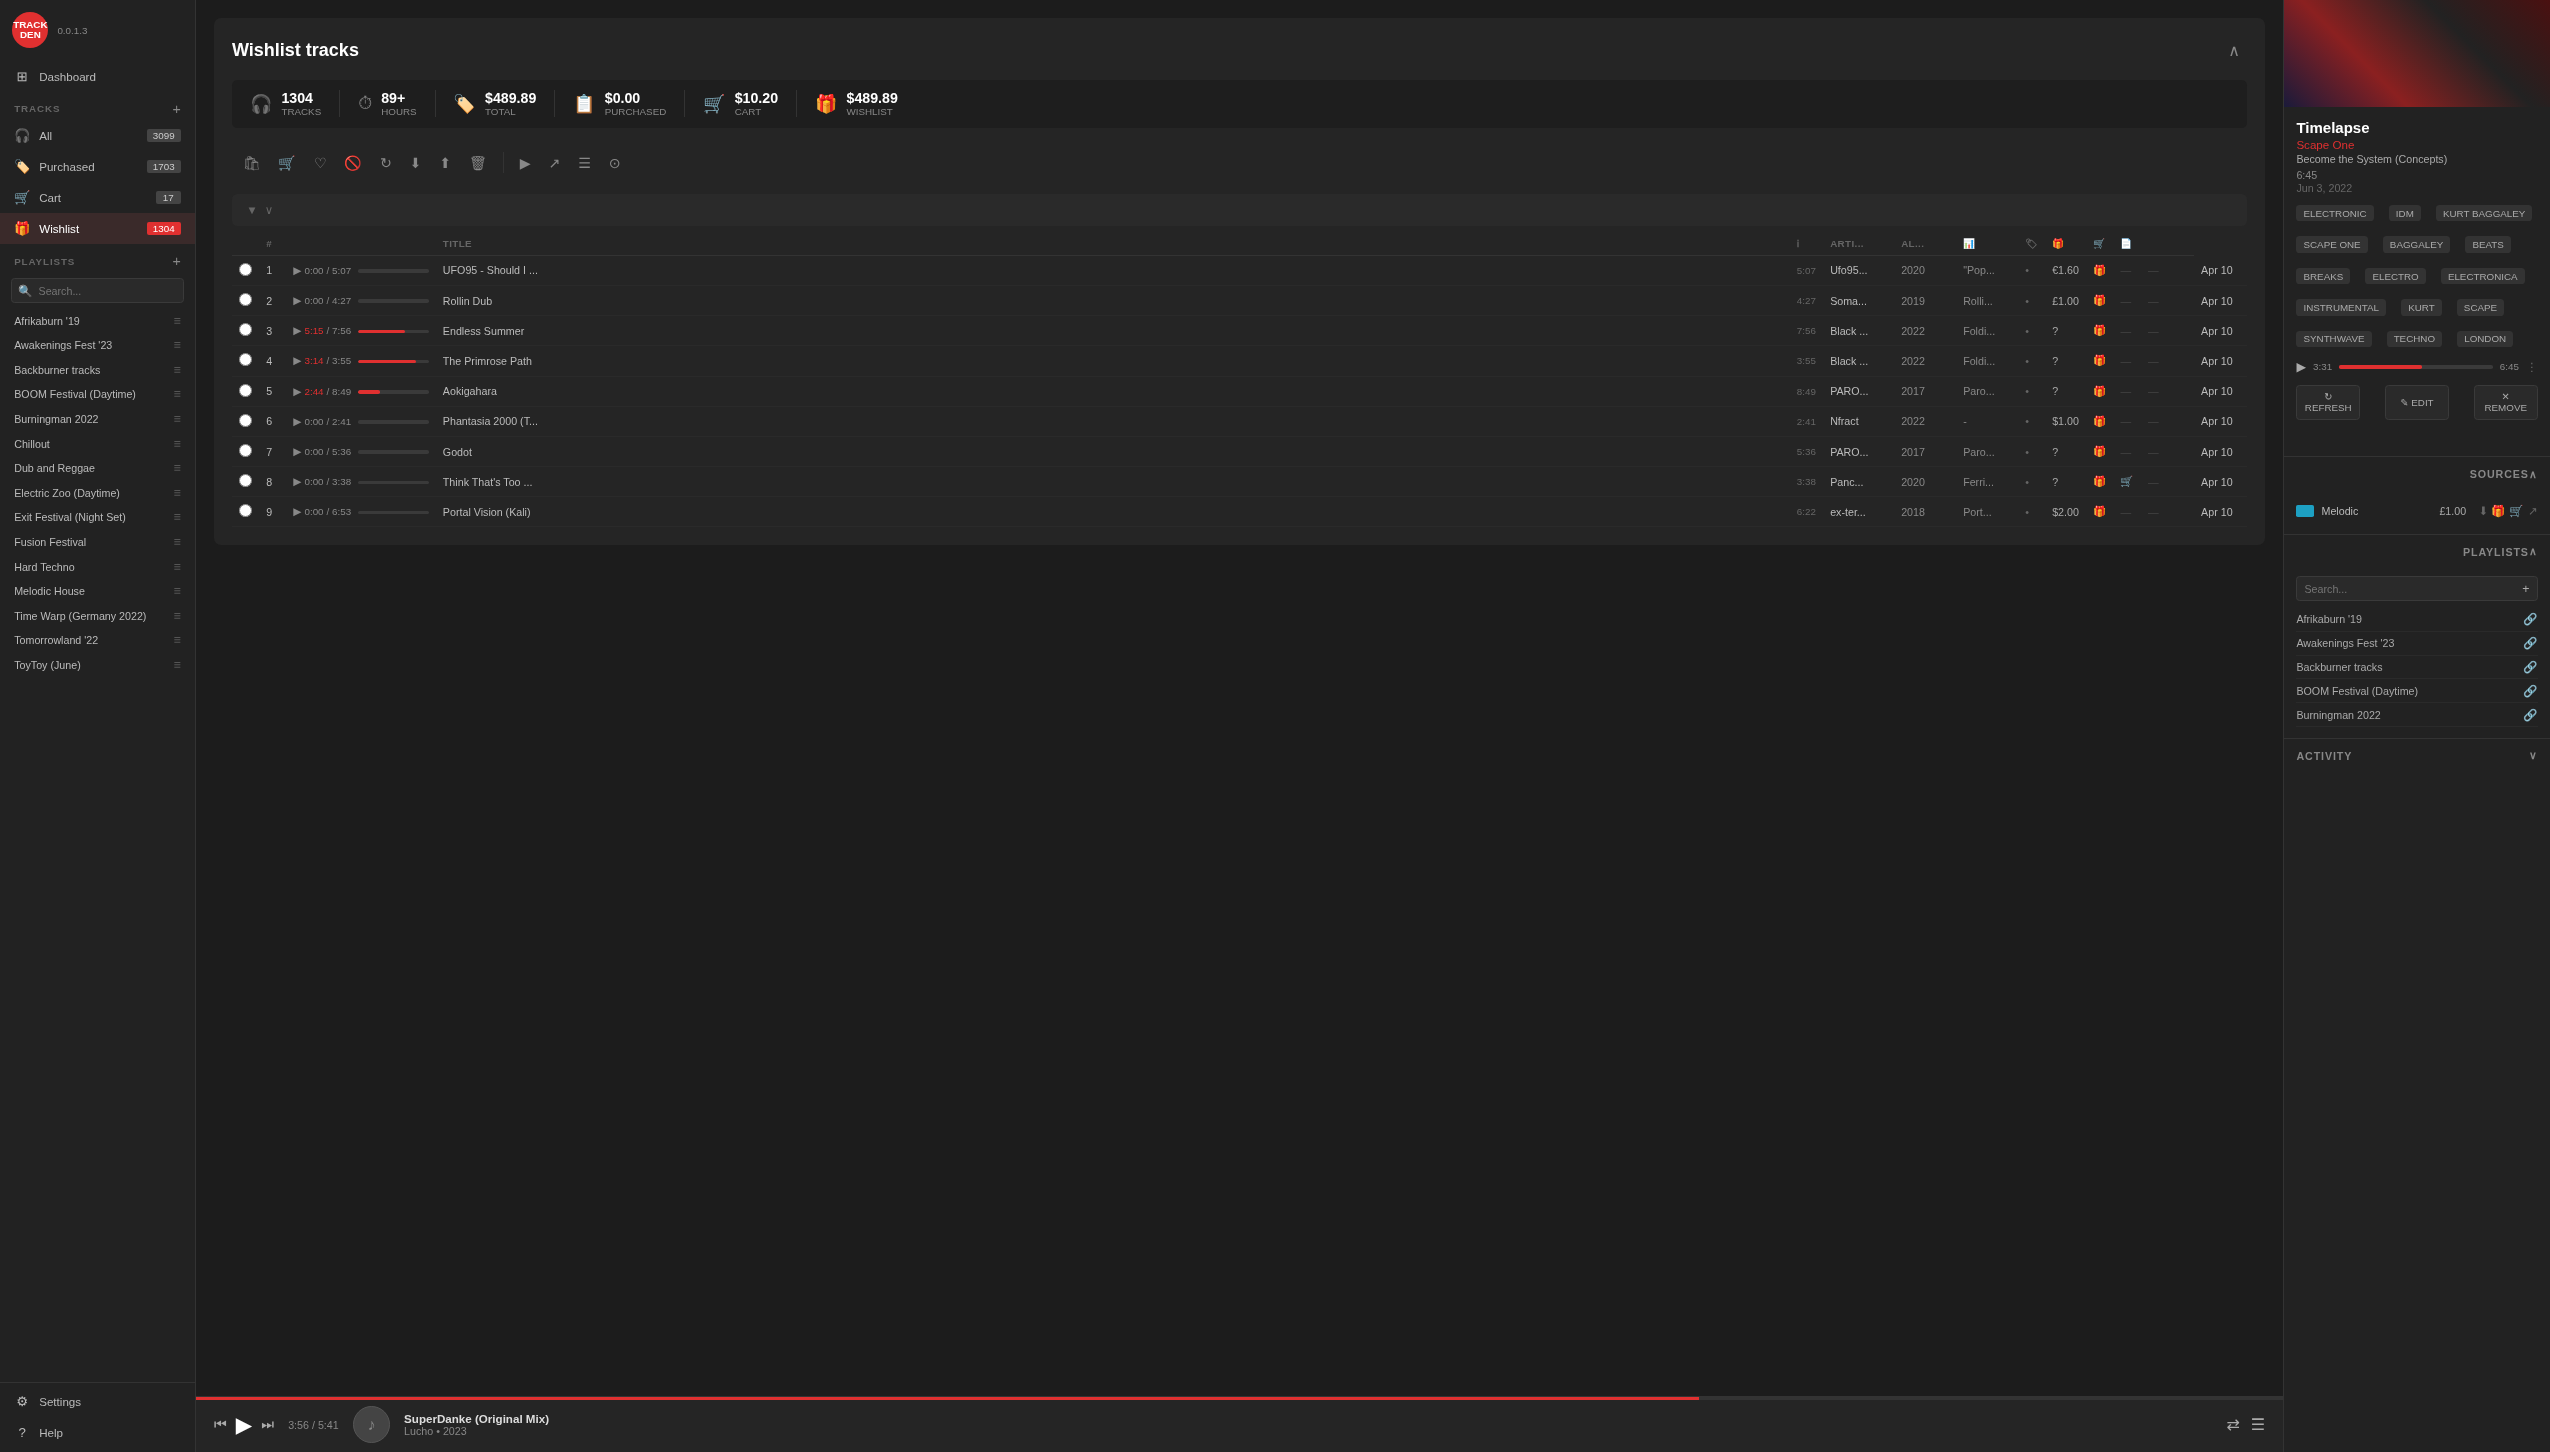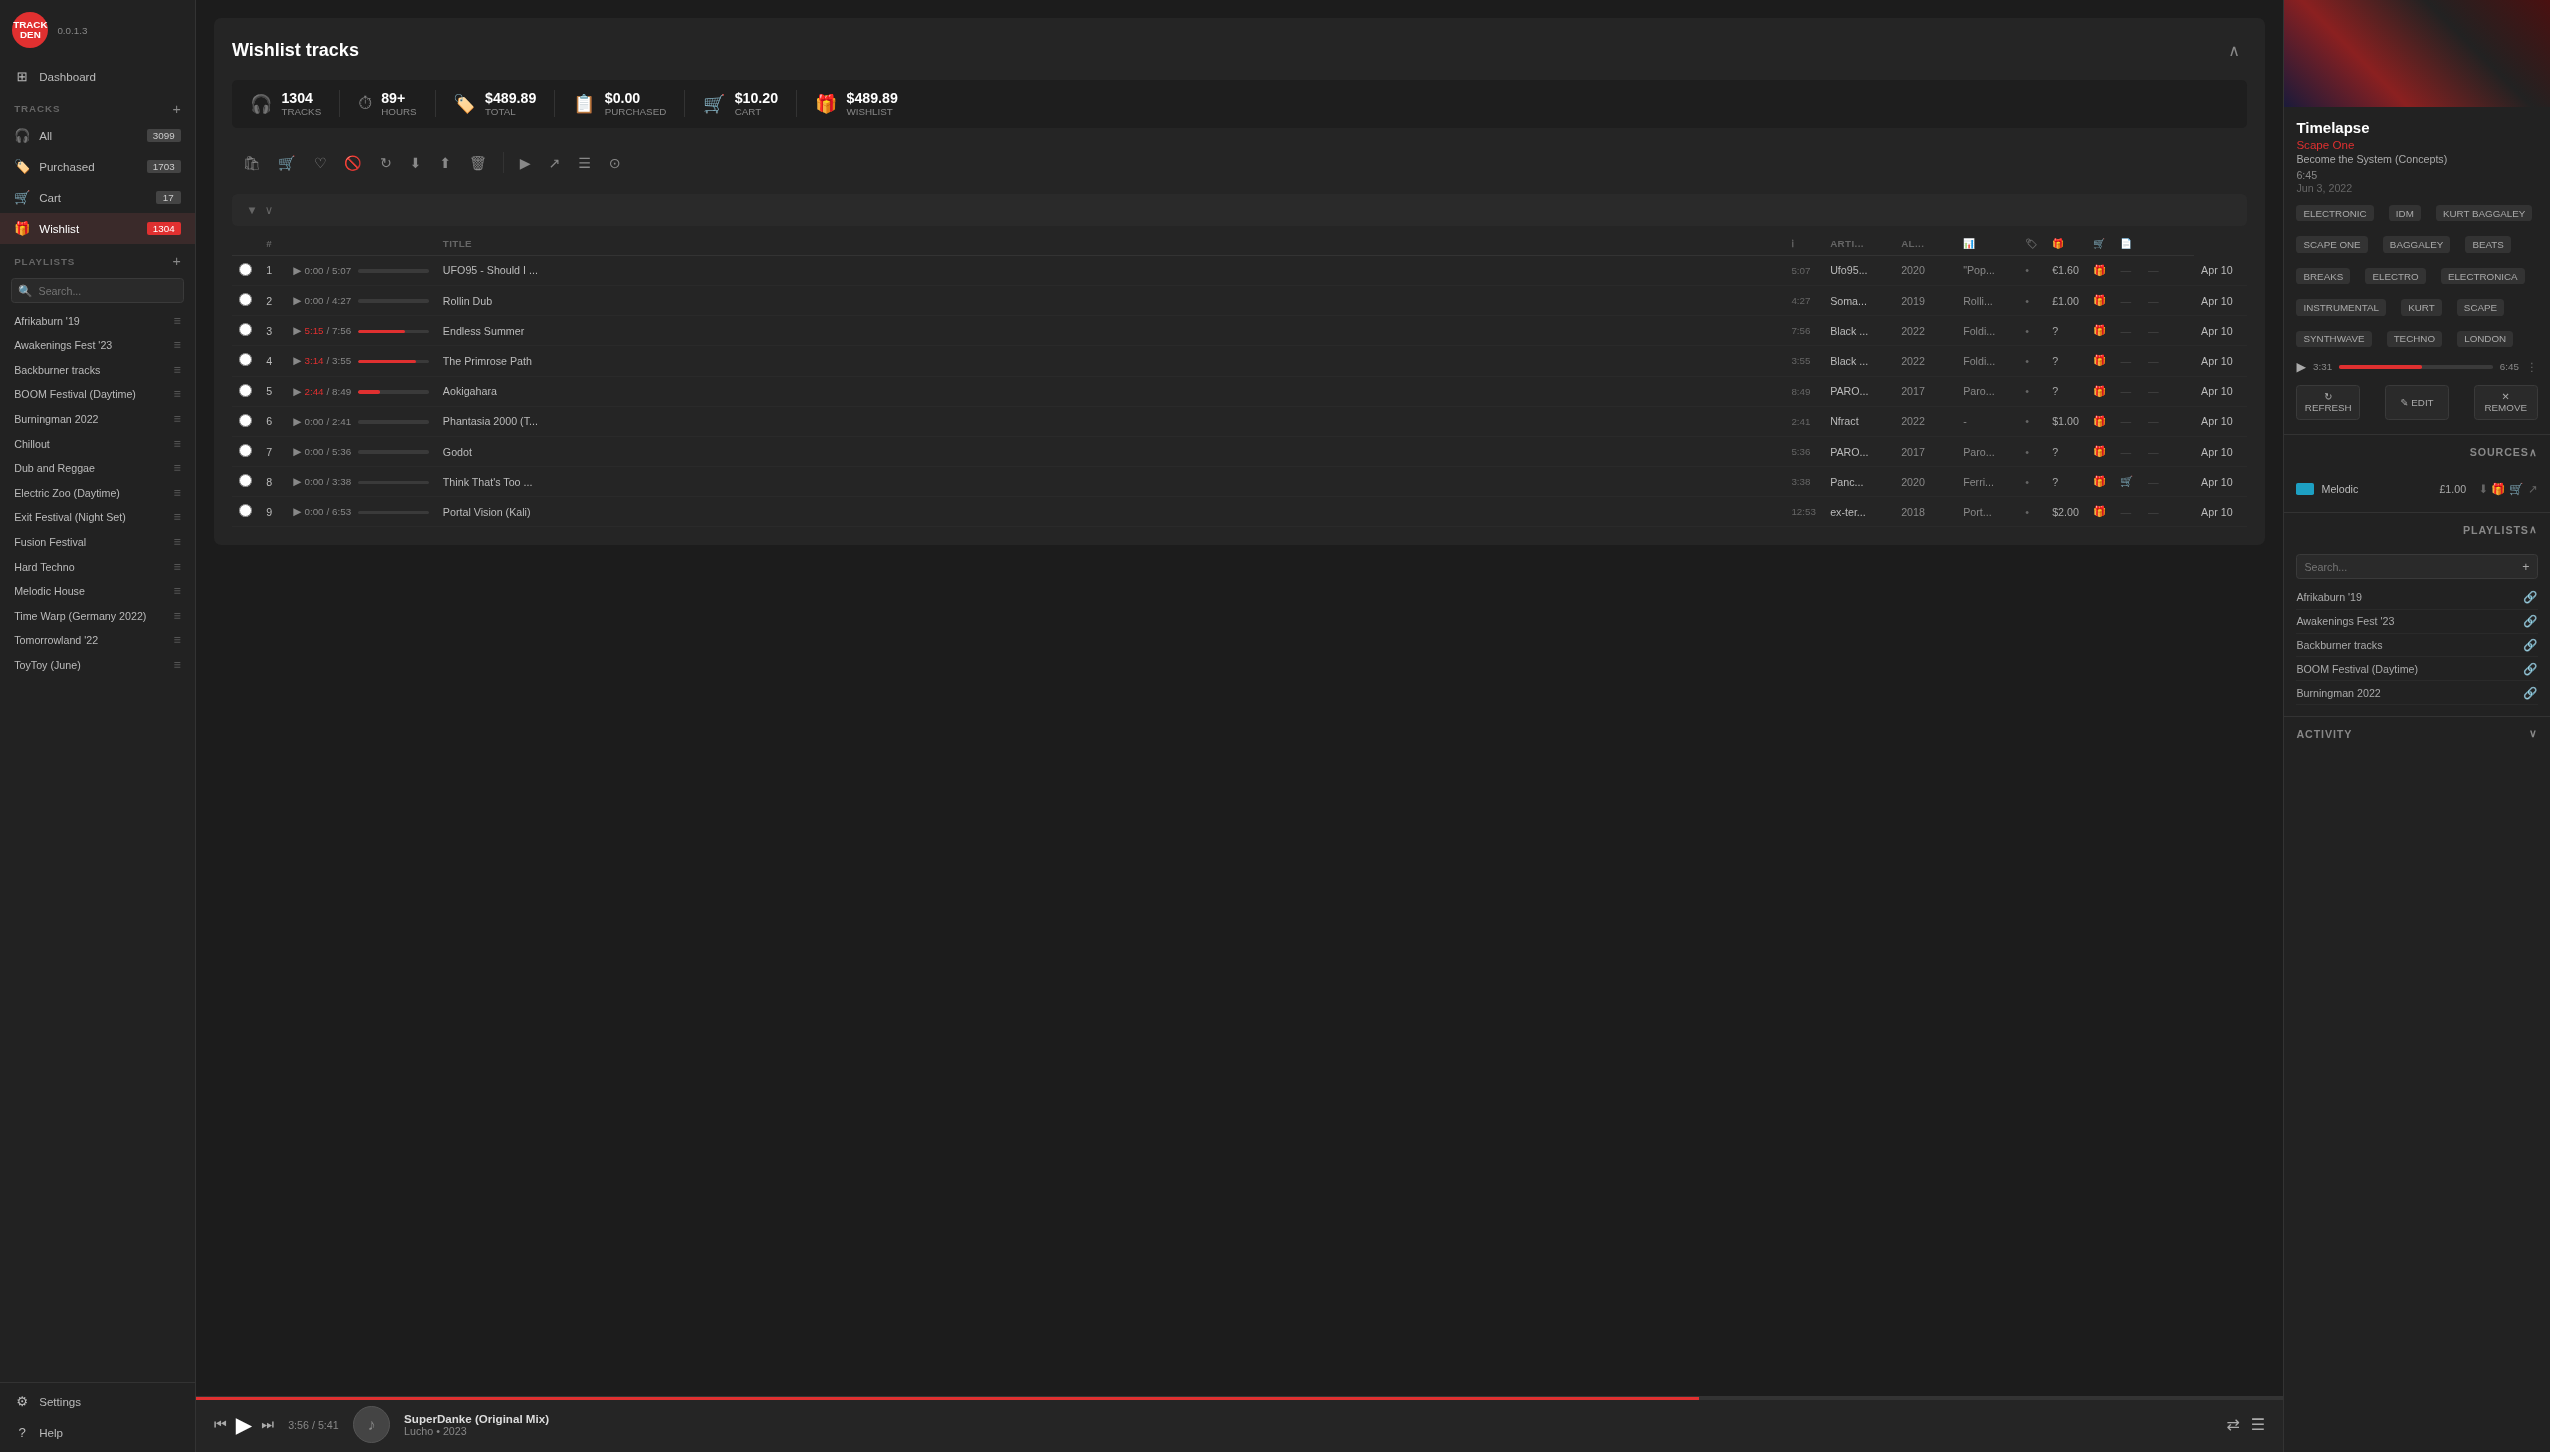--- a/index.html
+++ b/index.html
@@ -274,21 +274,21 @@
     .np-play-btn { color: #aaa; font-size: 12.4px; cursor: pointer; }
     .np-time { font-size: 9.8px; color: #888; }
     .np-progress {
       flex: 1; height: 3.6px; background: #3a3a3a; border-radius: 1.8px;
       position: relative;
     }
     .np-progress .fill { height: 100%; background: #e03030; width: 54%; border-radius: 1.8px; }
     .np-more { color: #666; cursor: pointer; }
 
     .np-actions {
-      display: flex; gap: 25px; margin-bottom: 2px;
+      display: flex; gap: 25px; margin-bottom: 24px;
     }
     .np-action-btn {
       flex: 1; background: #2a2a2a; border: 0.9px solid #3a3a3a;
       color: #aaa; border-radius: 3.6px; padding: 5.3px;
       cursor: pointer; font-size: 9.8px; display: flex; align-items: center;
       justify-content: center; gap: 3.6px;
     }
 
     .section-divider {
       border: none; border-top: 0.9px solid #333; margin: 0;
@@ -772,21 +772,21 @@
       <input type="radio" style="accent-color: rgb(224, 48, 48);">
     </td>
     <td class="col-num track-num">9</td>
     <td class="col-play">
       <span class="play-btn">▶</span>
       <span class="track-time" style="color:#888;">0:00</span>
       <span class="track-time"> / 6:53</span>
       <span class="progress-mini"></span>
     </td>
     <td class="col-title track-title">Portal Vision (Kali)</td>
-    <td style="color:#666;font-size:9.8px;">12:53</td>
+    <td style="color:#666;font-size:9.8px;">6:22</td>
     <td class="col-artist" style="cursor:pointer;">ex-ter...</td>
     <td class="col-album" style="color:#888;">2018</td>
     <td class="col-album" style="color:#888;">Port...</td>
     <td class="col-stats" style="color:#666;">•</td>
     <td class="col-tags" style="color:#aaa;">$2.00</td>
     <td class="col-gift"><span style="color:#888;cursor:pointer;">🎁</span></td>
     <td class="col-cart"><span style="color:#444;">—</span></td>
     <td class="col-dl" style="color:#444;">—</td>
     <td class="col-date date-col">Apr 10</td>
   </tr>

